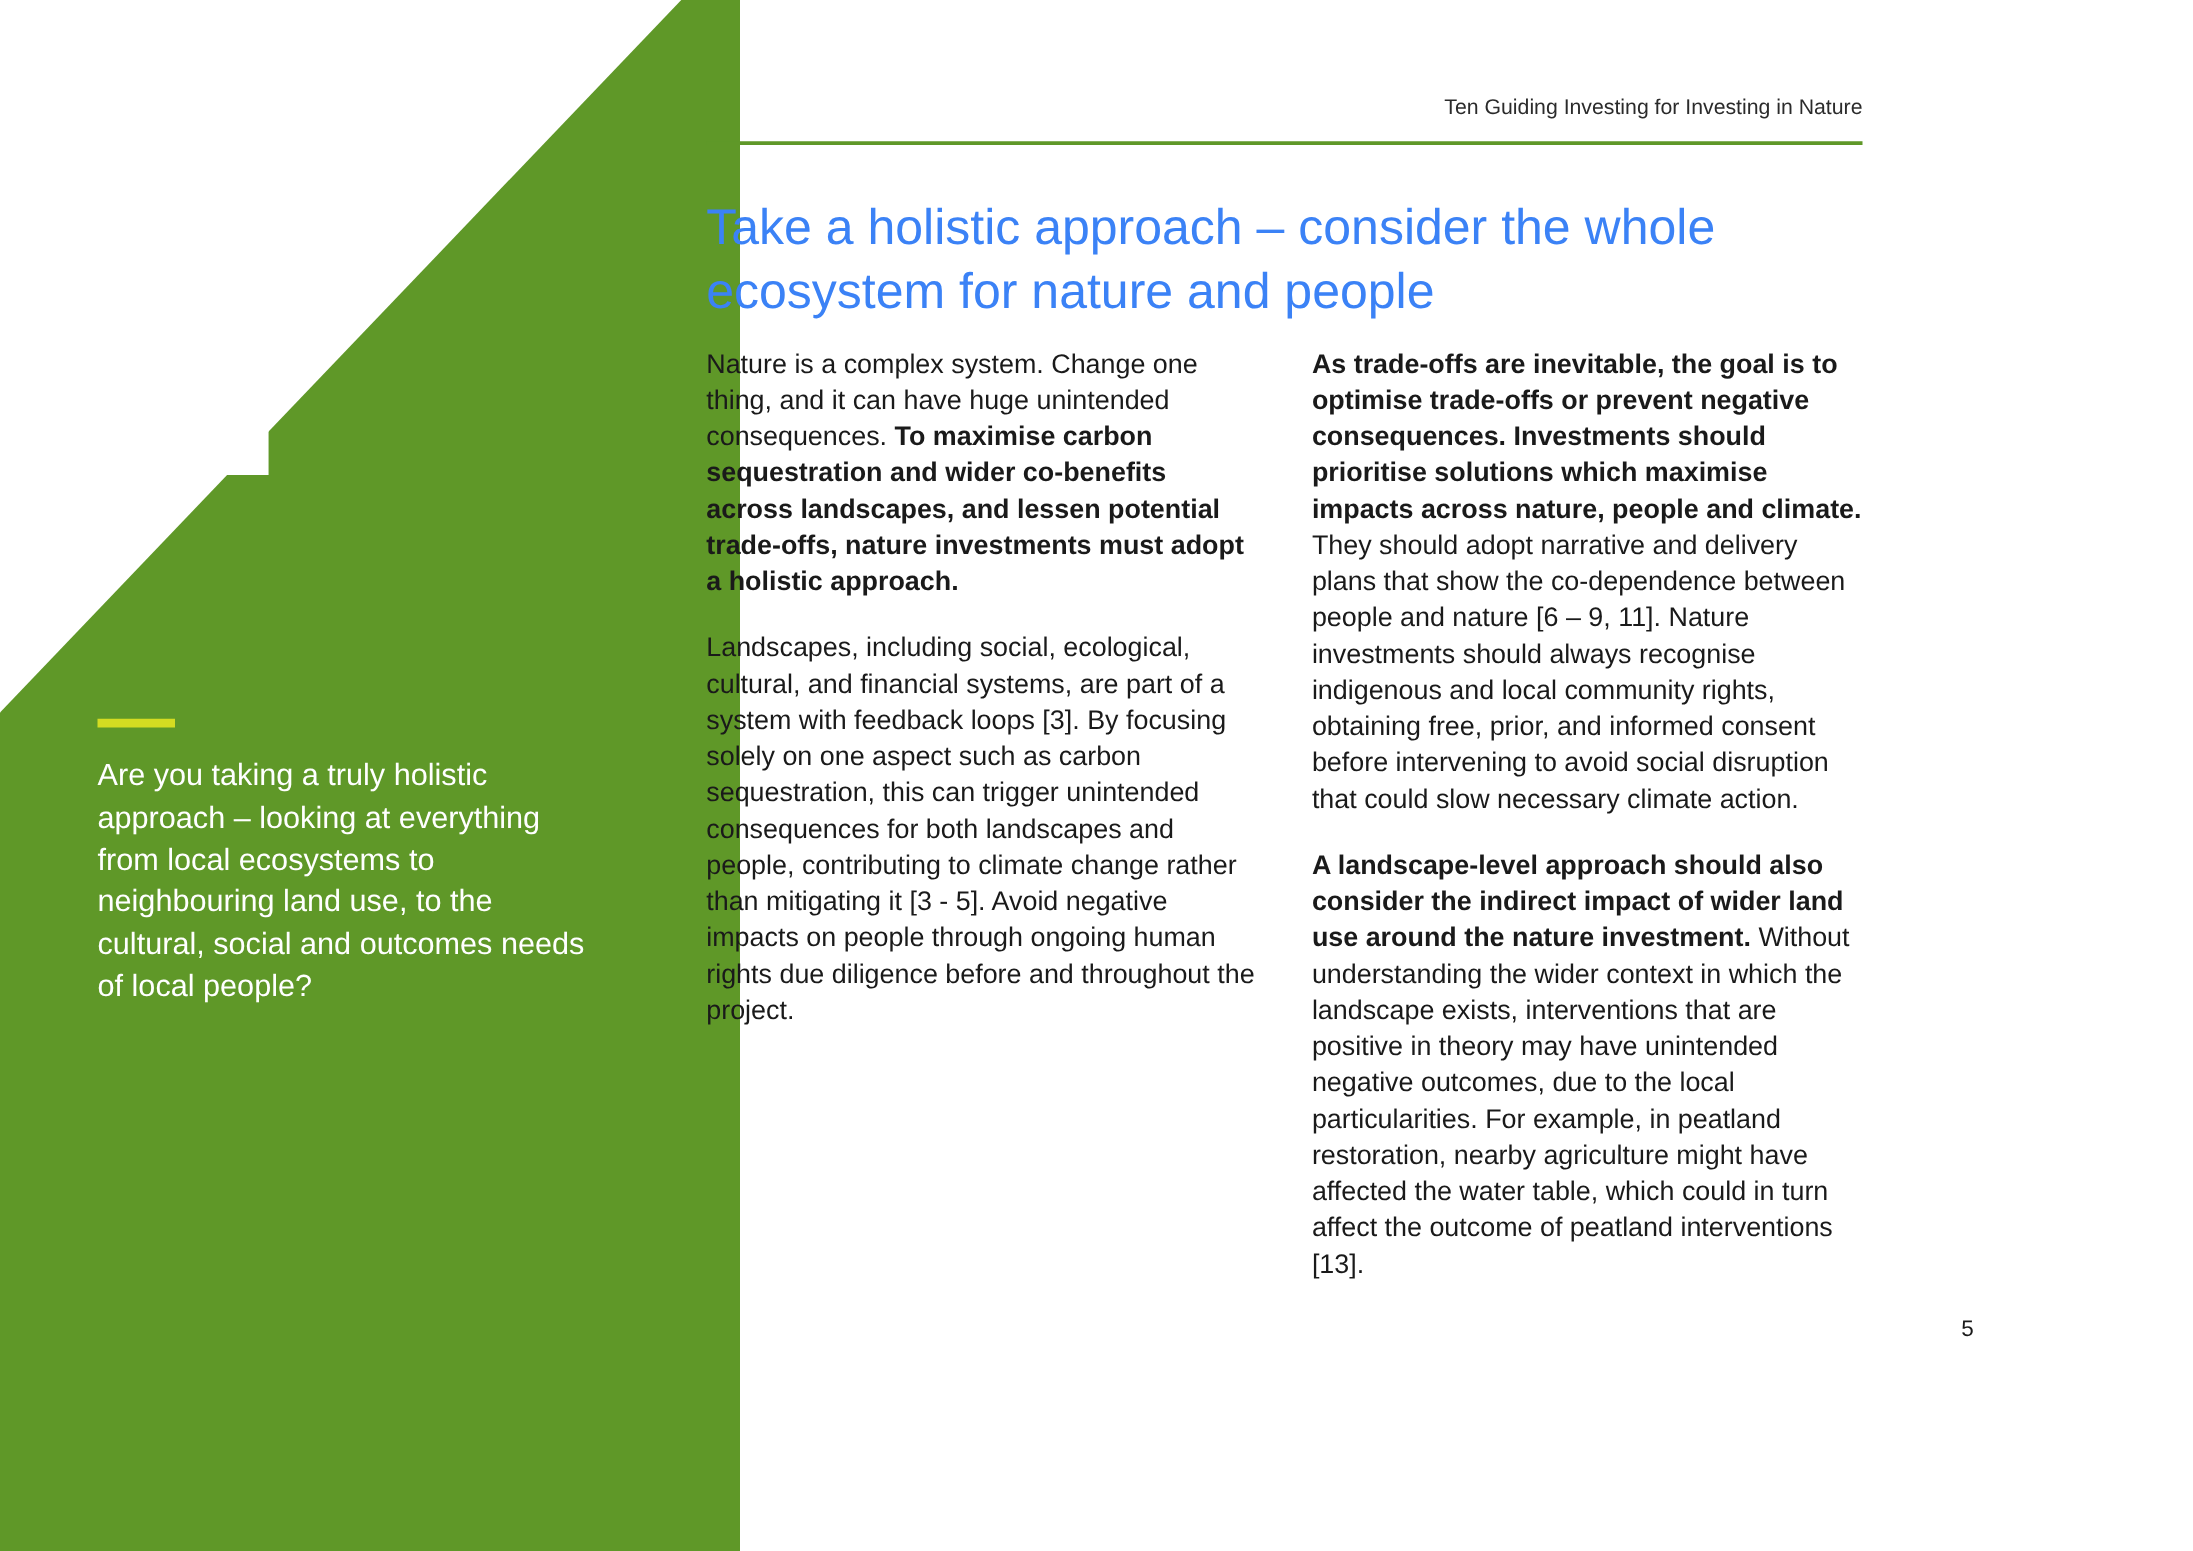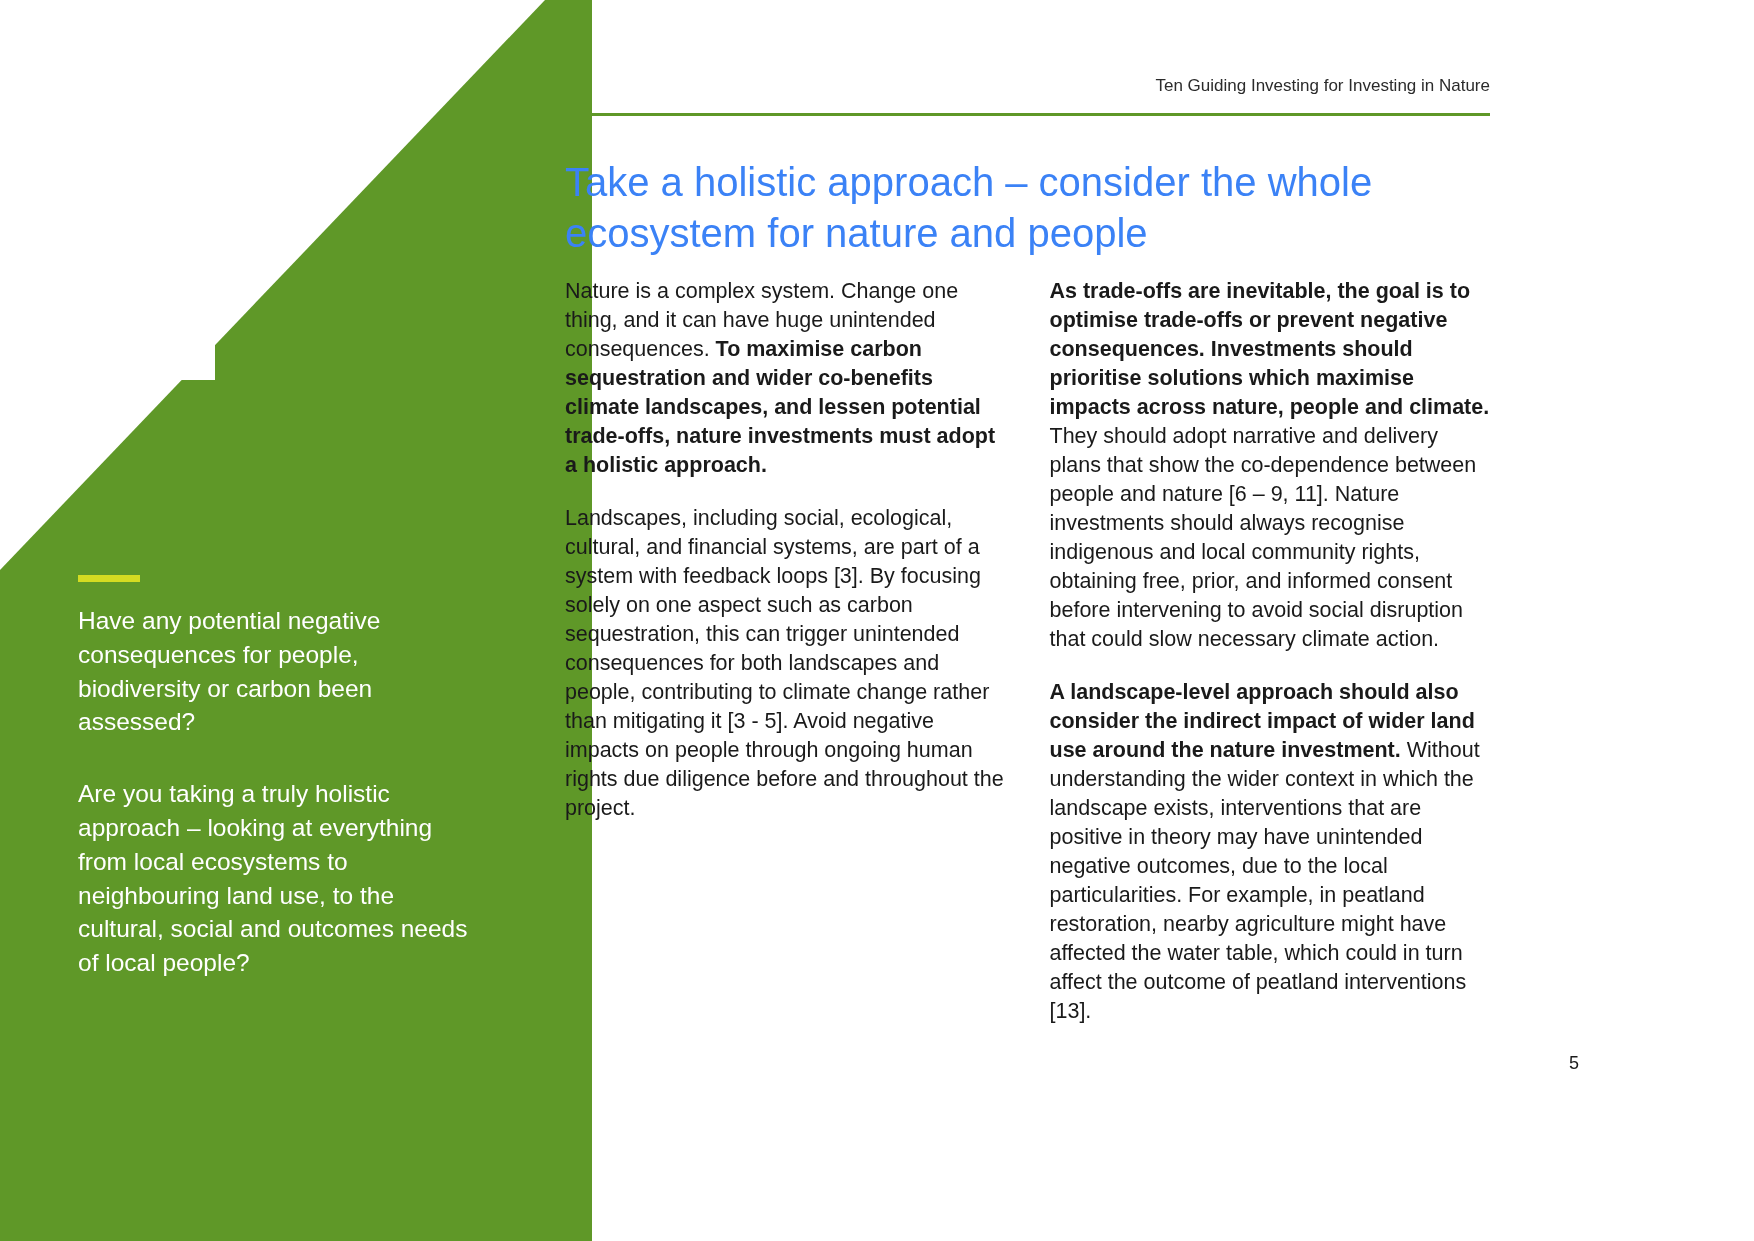--- a/index.html
+++ b/index.html
@@ -154,36 +154,35 @@
 </head>
 <body>
 
 <div id="left-panel">
 
   <div id="green-shape"></div>
   <div id="numeral-one" title="1"></div>
 
   <div id="questions-block">
     <div id="accent-rule"></div>
-    <p class="question-text">Have any potential negative consequences for people, biodiversity or carbon been assessed?</p>
     <p class="question-text">Are you taking a truly holistic approach – looking at everything from local ecosystems to neighbouring land use, to the cultural, social and outcomes needs of local people?</p>
   </div>
 
 </div>
 
 <div id="content">
 
   <div id="doc-header">Ten Guiding Investing for Investing in Nature</div>
   <div id="header-rule"></div>
 
   <h1 id="page-title">Take a holistic approach – consider the whole ecosystem for nature and people</h1>
 
   <div id="columns">
     <div class="col" id="col-left">
-        <p><span>Nature is a complex system. Change one thing, and it can have huge unintended consequences. </span><b>To maximise carbon sequestration and wider co-benefits climate landscapes, and lessen potential trade-offs, nature investments must adopt a holistic approach.</b></p>
+        <p><span>Nature is a complex system. Change one thing, and it can have huge unintended consequences. </span><b>To maximise carbon sequestration and wider co-benefits across landscapes, and lessen potential trade-offs, nature investments must adopt a holistic approach.</b></p>
         <p><span>Landscapes, including social, ecological, cultural, and financial systems, are part of a system with feedback loops [3]. By focusing solely on one aspect such as carbon sequestration, this can trigger unintended consequences for both landscapes and people, contributing to climate change rather than mitigating it [3 - 5]. Avoid negative impacts on people through ongoing human rights due diligence before and throughout the project.</span></p>
       </div>
     <div class="col" id="col-right">
         <p><b>As trade-offs are inevitable, the goal is to optimise trade-offs or prevent negative consequences. Investments should prioritise solutions which maximise impacts across nature, people and climate. </b><span>They should adopt narrative and delivery plans that show the co-dependence between people and nature [6 – 9, 11]. Nature investments should always recognise indigenous and local community rights, obtaining free, prior, and informed consent before intervening to avoid social disruption that could slow necessary climate action.</span></p>
         <p><b>A landscape-level approach should also consider the indirect impact of wider land use around the nature investment. </b><span>Without understanding the wider context in which the landscape exists, interventions that are positive in theory may have unintended negative outcomes, due to the local particularities. For example, in peatland restoration, nearby agriculture might have affected the water table, which could in turn affect the outcome of peatland interventions [13].</span></p>
       </div>
   </div>
 
   <div id="page-number">5</div>
 

